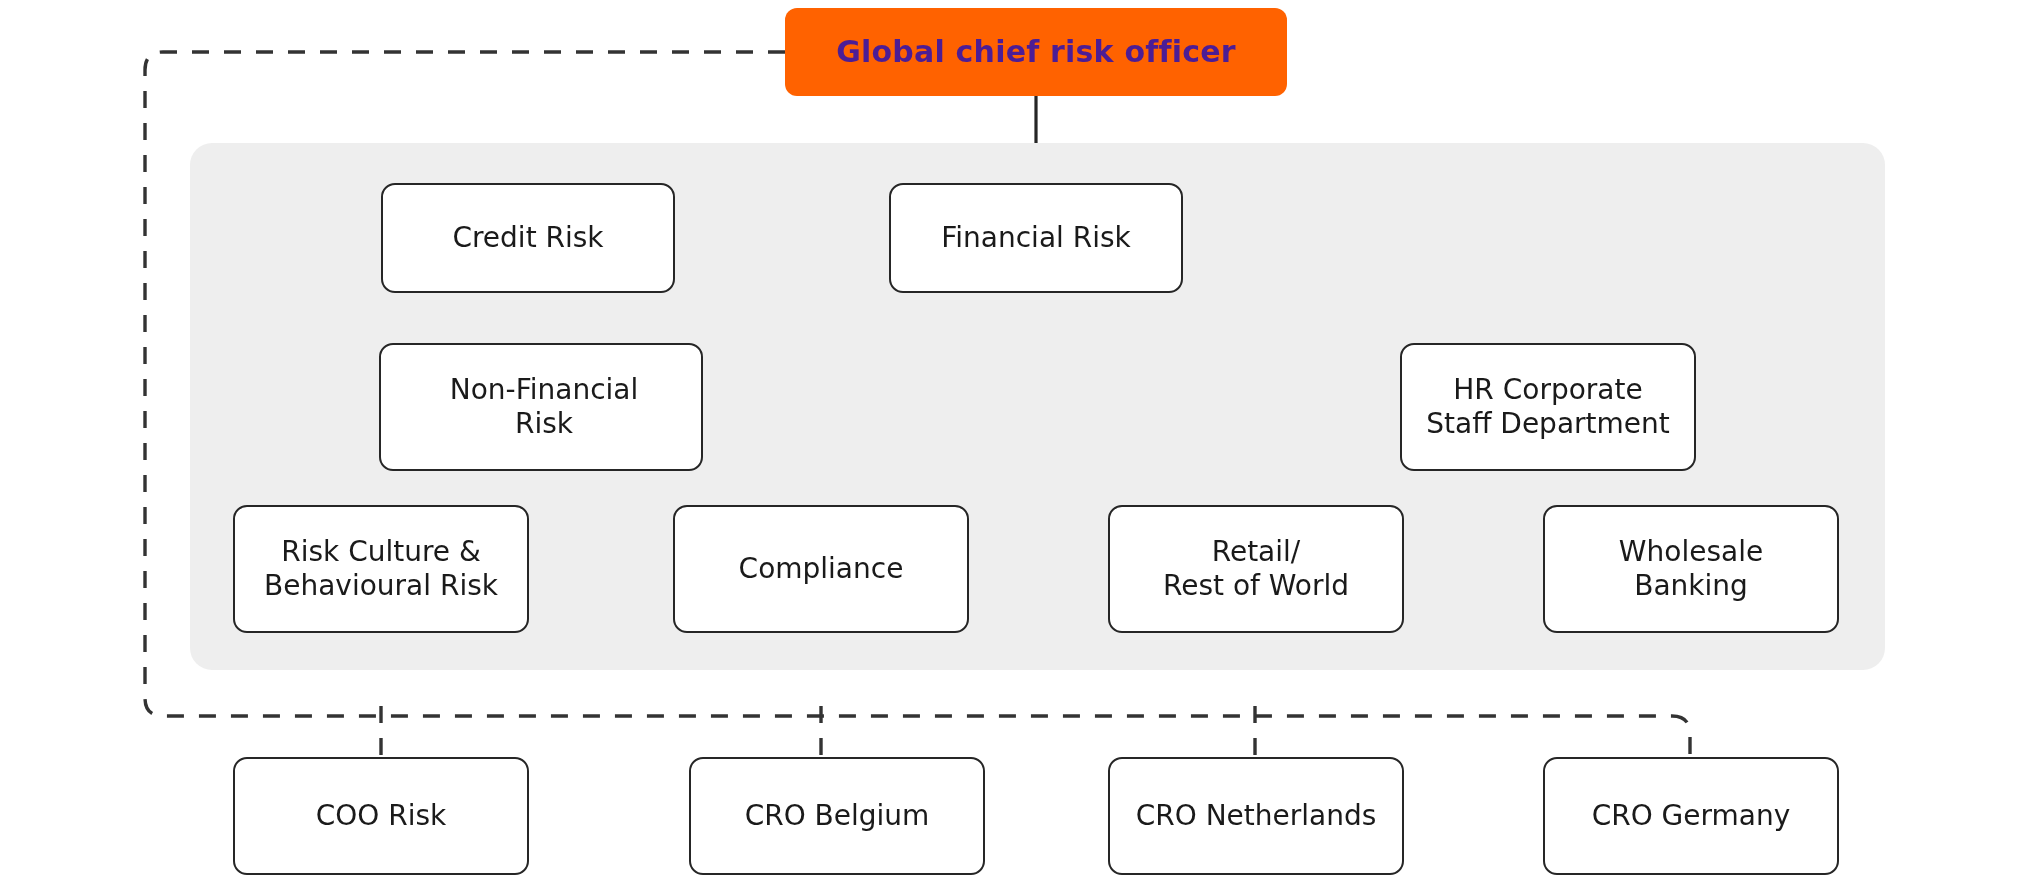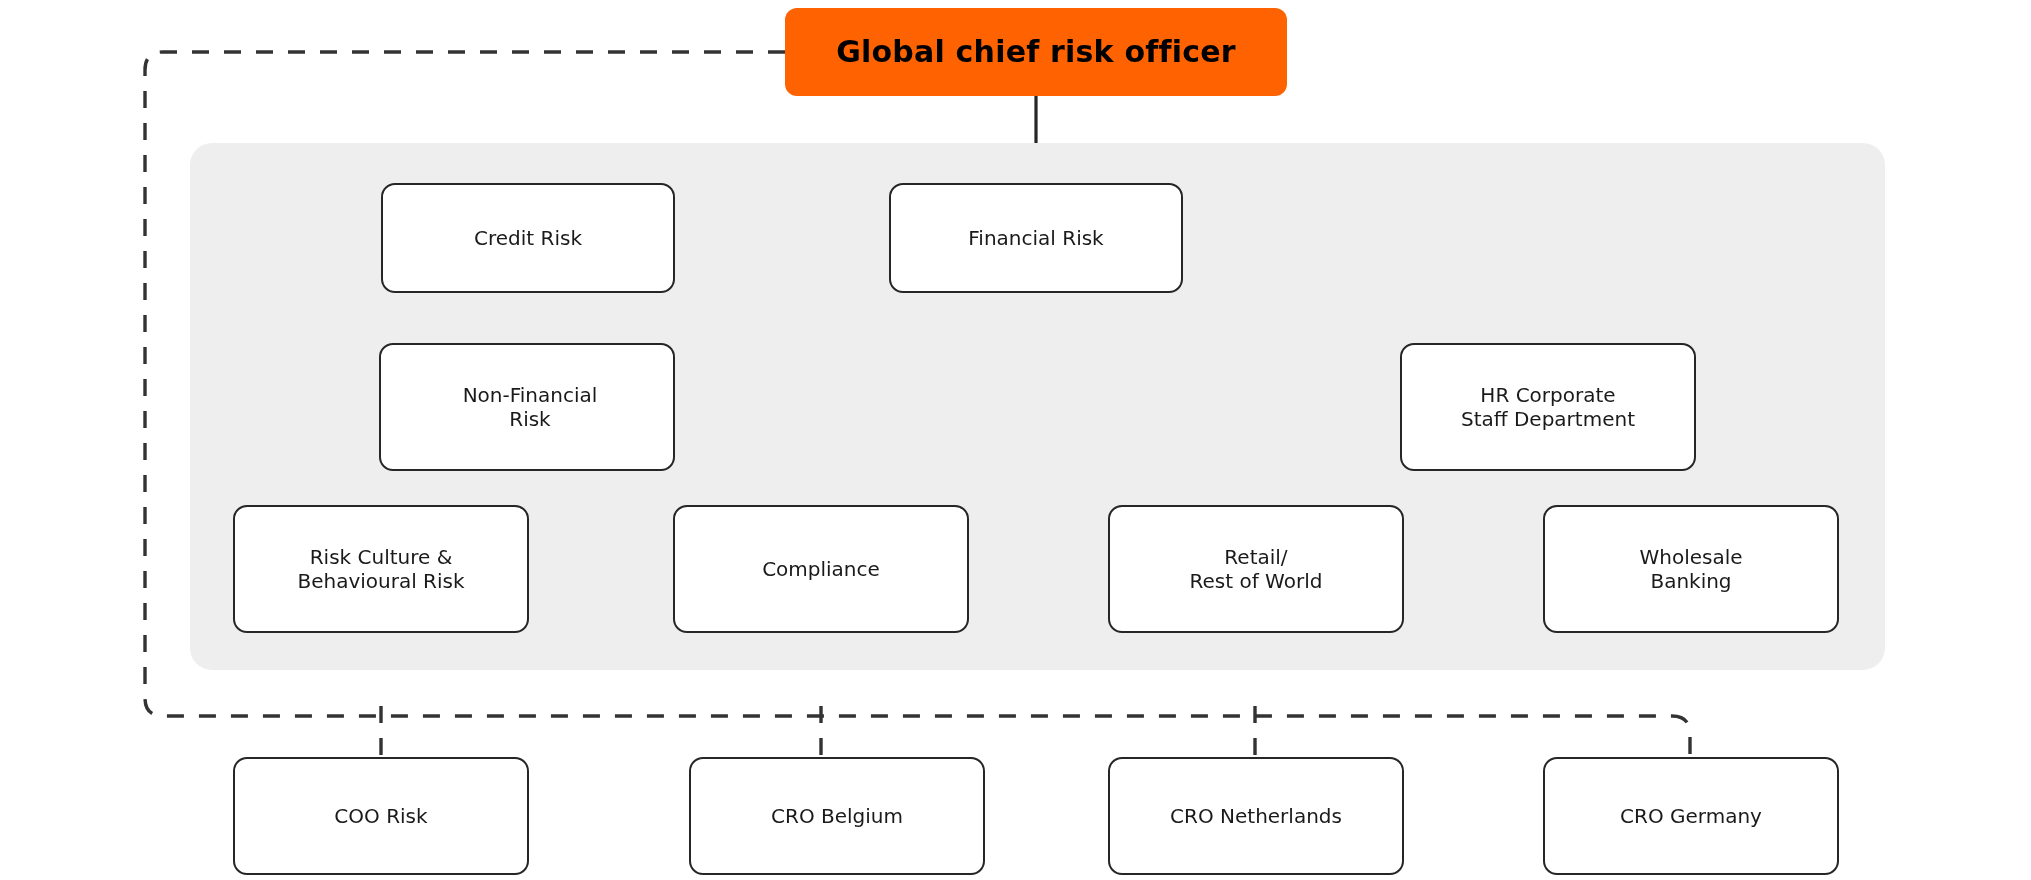--- a/index.html
+++ b/index.html
@@ -29,32 +29,32 @@
     position: absolute;
     box-sizing: border-box;
     display: flex;
     align-items: center;
     justify-content: center;
     text-align: center;
     line-height: 1.22;
   }
   .node-root {
     background: #ff6200;
-    color: #000000;
+    color: #4c1d95;
     border-radius: 12px;
     font-weight: bold;
     font-size: 30px;
     letter-spacing: 0.2px;
   }
   .node-box {
     background: #ffffff;
     color: #1a1a1a;
     border: 2.3px solid #262626;
     border-radius: 14px;
-    font-size: 20px;
+    font-size: 28px;
     font-weight: 400;
   }
   .panel {
     position: absolute;
     background: #eeeeee;
     border-radius: 22px;
   }
   .node-label {
     display: block;
     white-space: pre-line;
@@ -87,21 +87,21 @@
     <span class="node-label">Global chief risk officer</span>
   </div>
 
   <div class="node node-box" style="left:381px; top:183px; width:294px; height:110px;">
     <span class="node-label">Credit Risk</span>
   </div>
   <div class="node node-box" style="left:889px; top:183px; width:294px; height:110px;">
     <span class="node-label">Financial Risk</span>
   </div>
 
-  <div class="node node-box" style="left:379px; top:343px; width:296px; height:128px;padding-left:6px;">
+  <div class="node node-box" style="left:379px; top:343px; width:324px; height:128px;padding-left:6px;">
     <span class="node-label">Non-Financial
 Risk</span>
   </div>
   <div class="node node-box" style="left:1400px; top:343px; width:296px; height:128px;">
     <span class="node-label">HR Corporate
 Staff Department</span>
   </div>
 
   <div class="node node-box" style="left:233px; top:505px; width:296px; height:128px;">
     <span class="node-label">Risk Culture &amp;

